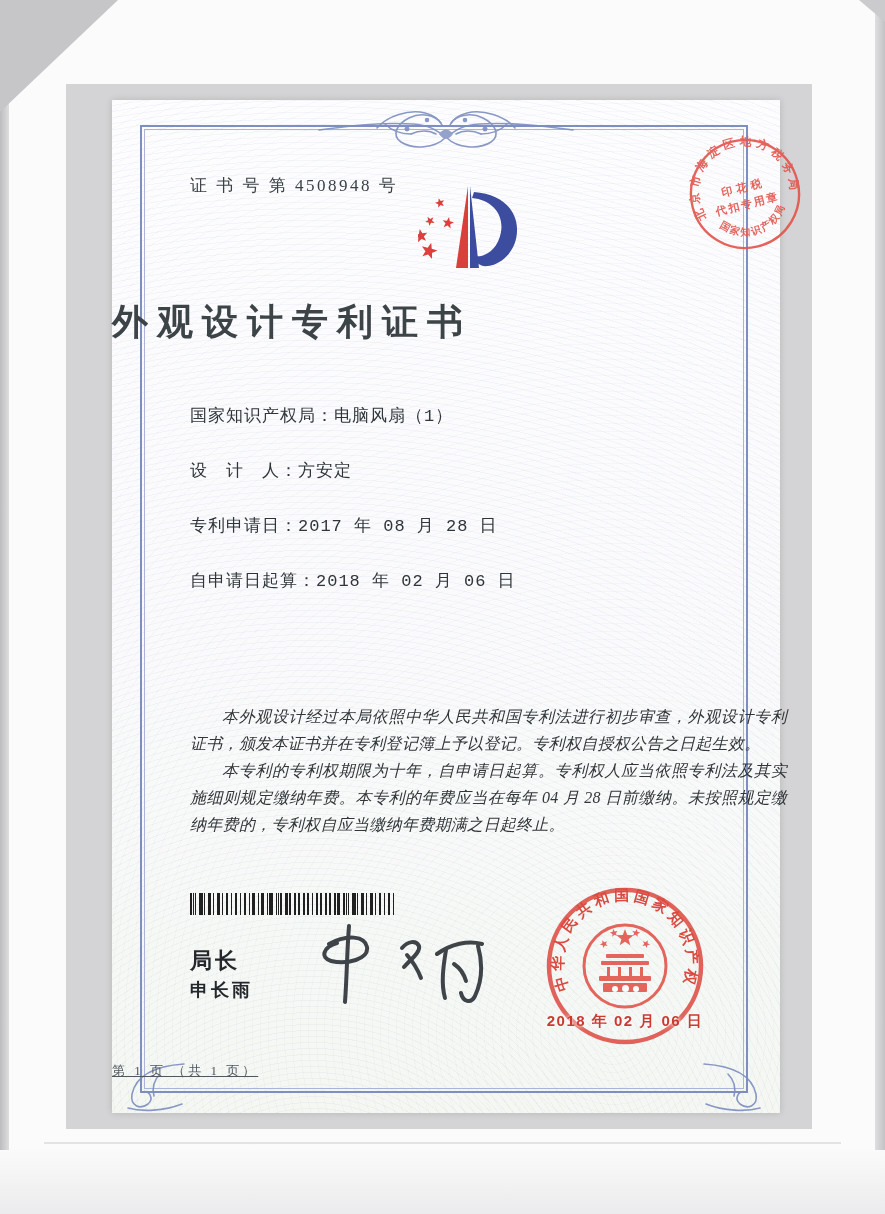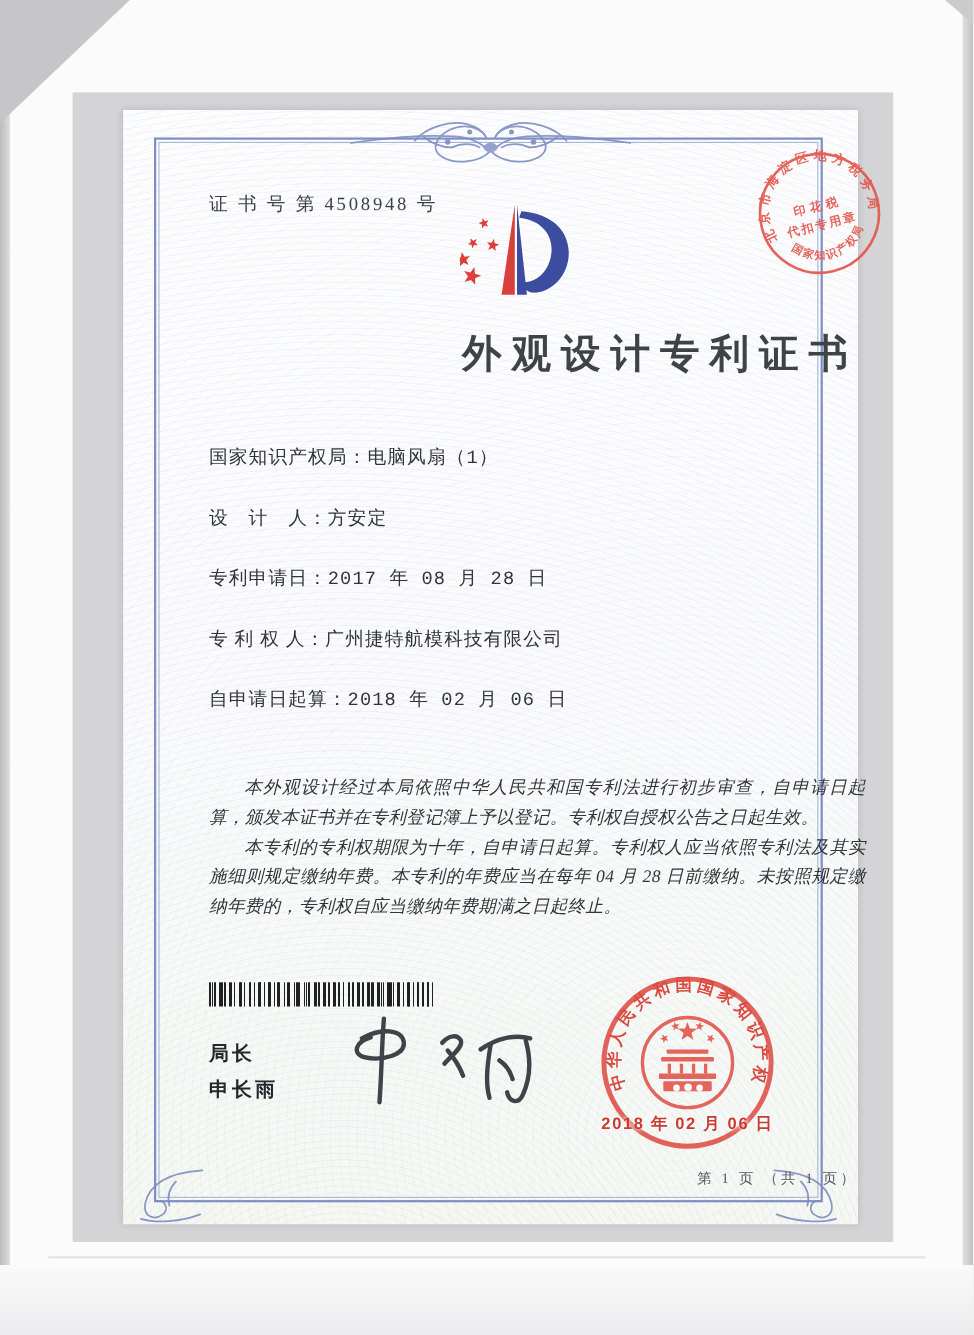--- a/index.html
+++ b/index.html
@@ -29,45 +29,45 @@
   .blue-border{position:absolute;left:28px;top:25px;right:32px;bottom:20px;
                border:2px solid #7e8ec2;}
   .blue-border-inner{position:absolute;inset:2px;border:1px solid #a9b4d8;}
   .ornament-top{position:absolute;left:50%;top:4px;transform:translateX(-50%);}
   .flourish-bl{position:absolute;left:8px;top:958px;}
   .flourish-br{position:absolute;right:12px;top:958px;transform:scaleX(-1);}
   
   .cert-no{position:absolute;left:78px;top:74px;font-size:17px;letter-spacing:2.5px;color:#3a4145;}
   .tax-stamp{position:absolute;left:571px;top:32px;transform:rotate(-14deg);opacity:.92;}
   .logo{position:absolute;left:306px;top:84px;}
-  .title{position:absolute;left:0;right:0;top:198px;text-align:right;
+  .title{position:absolute;left:0;right:0;top:198px;text-align:left;
          font-size:36px;font-weight:700;letter-spacing:9px;color:#3d4448;}
   .fields{position:absolute;left:78px;top:304px;right:40px;}
   .field-row{height:55px;font-size:17px;color:#2f3539;letter-spacing:1px;white-space:nowrap;}
   .f-label{color:#2f3539;}
   .f-value{color:#2f3539;font-family:Liberation Mono, monospace;}
   .body-text{position:absolute;left:78px;top:603px;width:597px;}
   .body-text p{margin:0;text-indent:2em;text-align:justify;font-size:16px;line-height:27px;
                letter-spacing:.3px;color:#313639;font-style:italic;}
   .barcode{position:absolute;left:78px;top:793px;width:207px;height:22px;
            background-image:
              repeating-linear-gradient(90deg,#202020 0 2px,rgba(0,0,0,0) 2px 5px,#202020 5px 6px,rgba(0,0,0,0) 6px 9px),
              repeating-linear-gradient(90deg,rgba(0,0,0,0) 0 3px,#202020 3px 4px,rgba(0,0,0,0) 4px 11px,#202020 11px 13px,rgba(0,0,0,0) 13px 17px);}
   .signer-title{position:absolute;left:78px;top:846px;font-family:Liberation Mono, monospace;
-                font-size:18px;font-weight:700;letter-spacing:3px;color:#24282c;}
+                font-size:22px;font-weight:700;letter-spacing:3px;color:#24282c;}
   .signer-name{position:absolute;left:78px;top:878px;font-family:Liberation Sans, sans-serif;
                font-size:18px;font-weight:700;letter-spacing:3px;color:#24282c;}
   .signature{position:absolute;left:193px;top:820px;}
   .cnipa-seal{position:absolute;left:428px;top:781px;opacity:.95;}
   .seal-date{position:absolute;left:428px;top:912px;width:170px;text-align:center;
              font-family:"Liberation Sans","DejaVu Sans",sans-serif;font-size:15px;font-weight:700;
              color:#c93a31;letter-spacing:1.5px;white-space:nowrap;
              text-shadow:0 0 3px rgba(255,255,255,.95),0 0 6px rgba(255,255,255,.8);}
-  .footer-page{position:absolute;left:0;right:0;top:962px;text-align:right;
-               font-size:13px;letter-spacing:3px;color:#50575f;}
+  .footer-page{position:absolute;left:0;right:0;top:962px;text-align:left;
+               font-size:13px;letter-spacing:3px;color:#50575f;text-decoration:underline;}
   .seal-ring-text{font-family:"Liberation Sans","DejaVu Sans",sans-serif;}
 </style>
 </head>
 <body>
 
 <div class="stage">
 
   <svg width="0" height="0" style="position:absolute" aria-hidden="true">
     <defs>
       <path id="star-shape" d="M0,-10 L2.47,-3.4 L9.51,-3.09 L3.99,1.3 L5.88,8.09 L0,4.2 L-5.88,8.09 L-3.99,1.3 L-9.51,-3.09 L-2.47,-3.4 Z"></path>
@@ -156,29 +156,26 @@
       <div class="field-row">
         <span class="f-label">国家知识产权局：</span><span class="f-value">电脑风扇（1）</span>
       </div>
       <div class="field-row">
         <span class="f-label">设　计　人：</span><span class="f-value">方安定</span>
       </div>
       <div class="field-row">
         <span class="f-label">专利申请日：</span><span class="f-value">2017 年 08 月 28 日</span>
       </div>
       <div class="field-row">
-        <span class="f-label">专 利 权 人：</span><span class="f-value">广州捷特航模科技有限公司</span>
-      </div>
-      <div class="field-row">
         <span class="f-label">自申请日起算：</span><span class="f-value">2018 年 02 月 06 日</span>
       </div>
     </div>
 
     <div class="body-text">
-      <p>本外观设计经过本局依照中华人民共和国专利法进行初步审查，自申请日起算，颁发本证书并在专利登记簿上予以登记。专利权自授权公告之日起生效。</p>
+      <p>本外观设计经过本局依照中华人民共和国专利法进行初步审查，外观设计专利证书，颁发本证书并在专利登记簿上予以登记。专利权自授权公告之日起生效。</p>
       <p>本专利的专利权期限为十年，自申请日起算。专利权人应当依照专利法及其实施细则规定缴纳年费。本专利的年费应当在每年 04 月 28 日前缴纳。未按照规定缴纳年费的，专利权自应当缴纳年费期满之日起终止。</p>
     </div>
 
     <div class="barcode"></div>
 
     <div class="signer-title">局长</div>
     <div class="signer-name">申长雨</div>
 
     <svg class="signature" width="195" height="90" viewBox="0 0 195 90">
       <g stroke="#30353b" stroke-width="4" fill="none" stroke-linecap="round" stroke-linejoin="round" opacity=".92">

